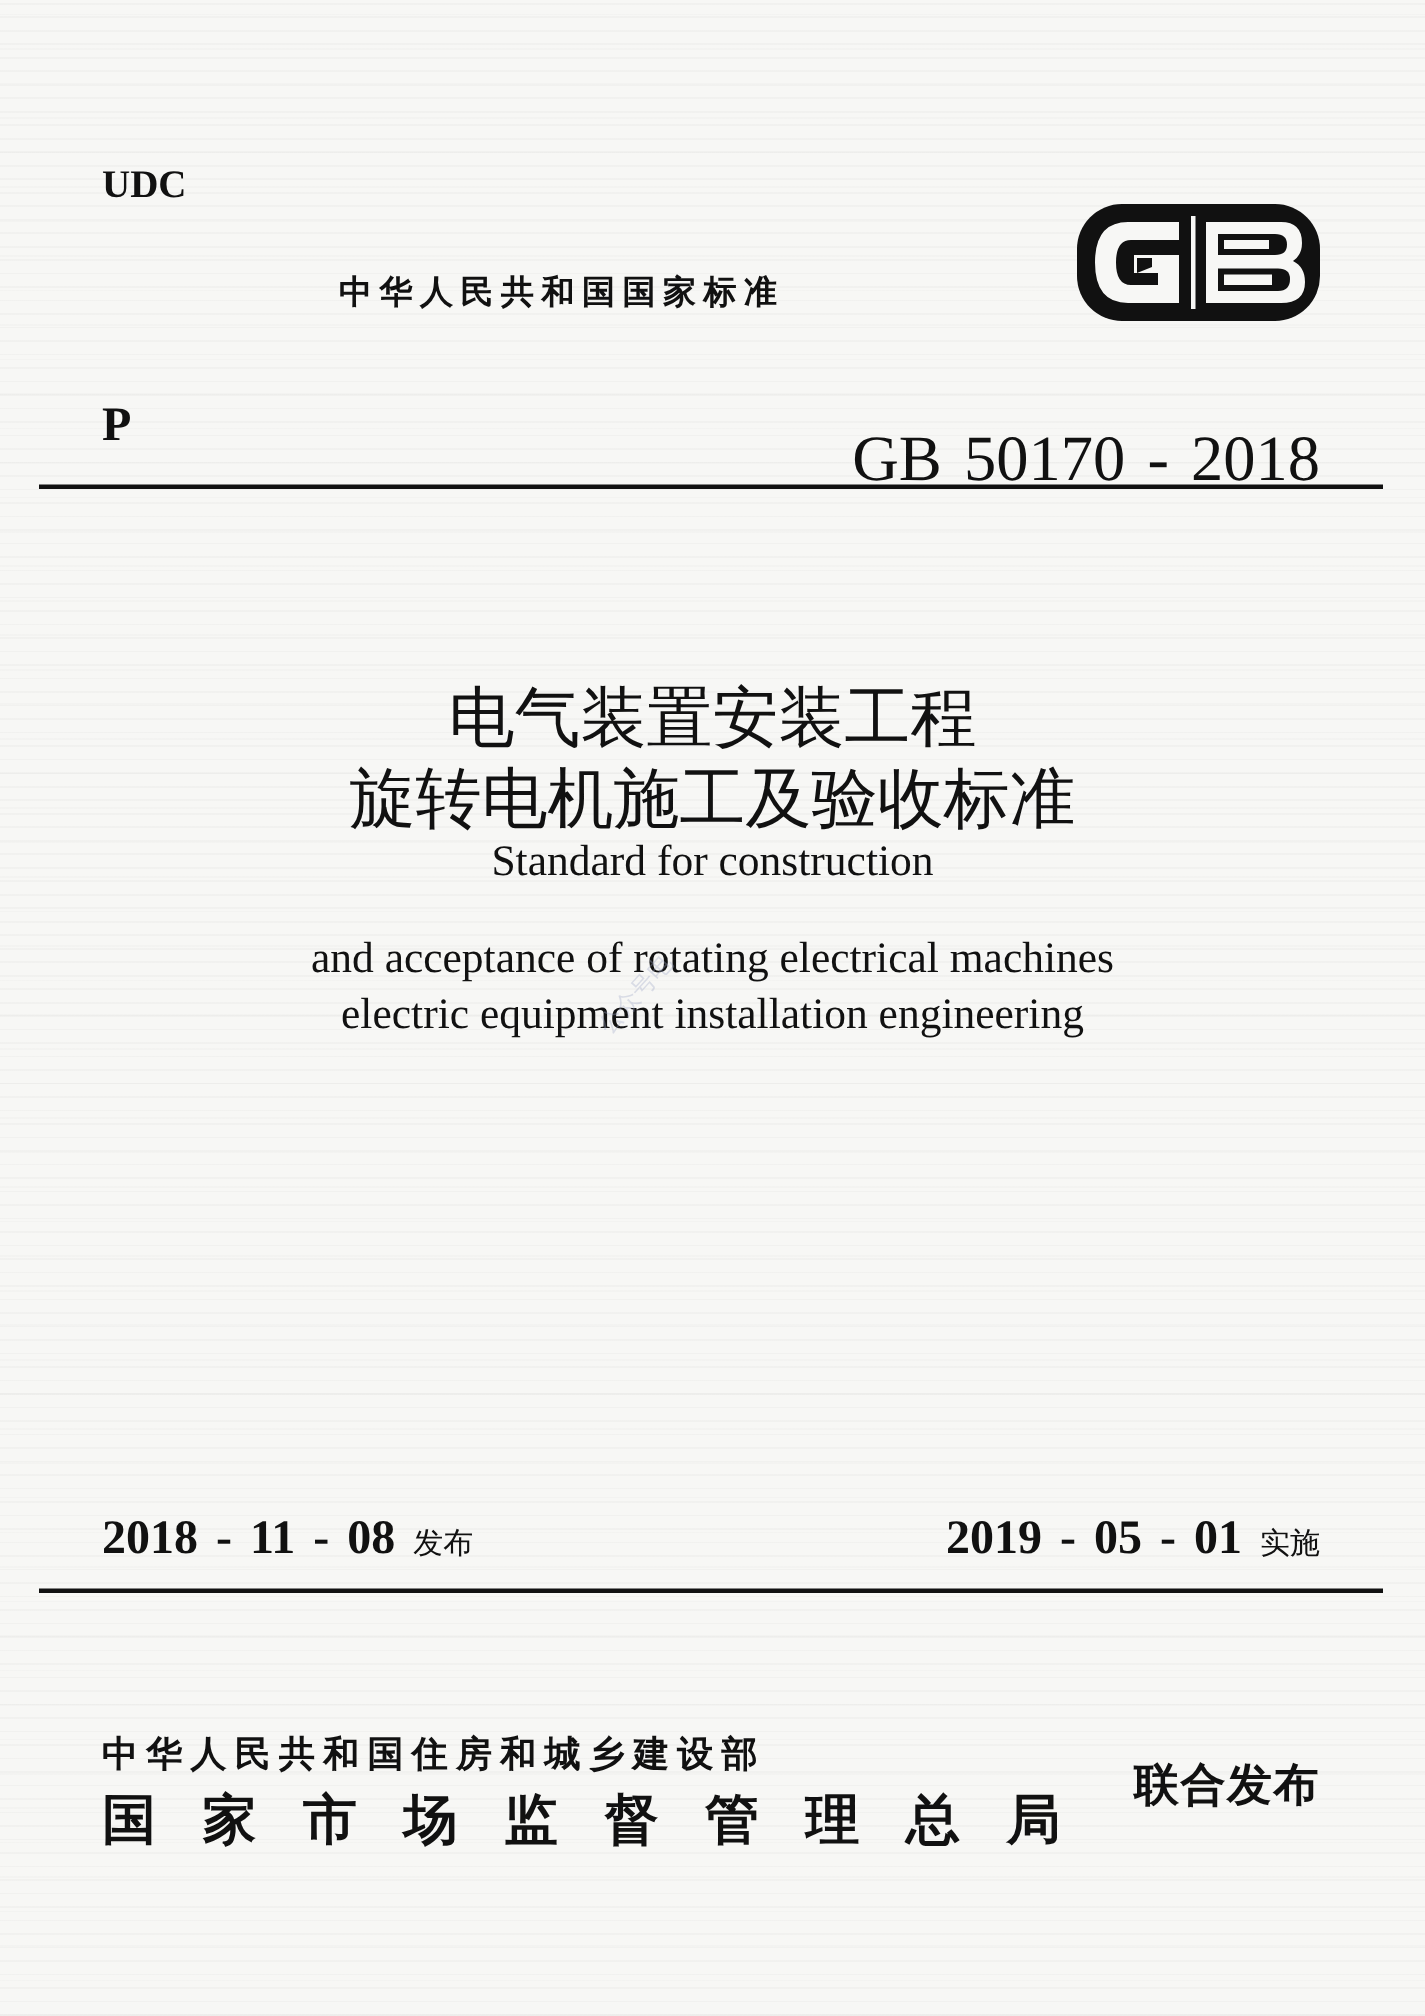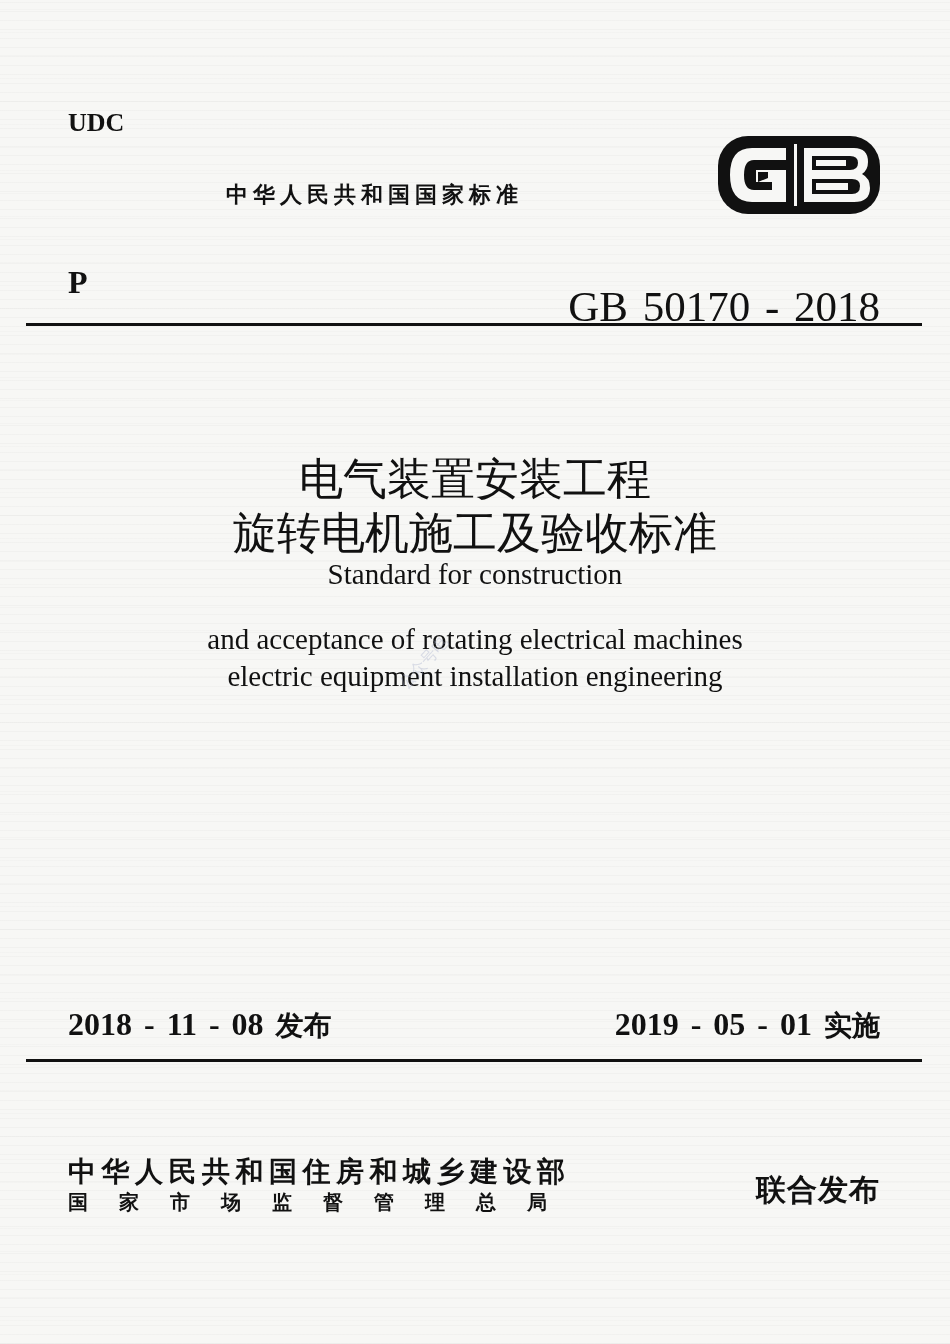--- a/index.html
+++ b/index.html
@@ -28,23 +28,23 @@
   .title-cn { left: 0; right: 0; text-align: center; font-family: "DejaVu Serif", serif; font-size: 44px; line-height: 54px; font-weight: normal; }
   .title-cn.l1 { top: 452px; }
   .title-cn.l2 { top: 506px; }
   .title-en { left: 0; right: 0; text-align: center; font-family: "Liberation Serif", serif; font-size: 29px; line-height: 37px; }
   .title-en.l1 { top: 556px; }
   .title-en.l2 { top: 621px; }
   .title-en.l3 { top: 658px; }
   .watermark { left: 395px; top: 680px; transform: rotate(-48deg); transform-origin: left top; color: rgba(160,170,200,0.35); font-family: "DejaVu Sans", sans-serif; font-size: 16px; white-space: nowrap; }
   .date-issue { left: 68px; top: 1006px; font-family: "Liberation Serif", serif; font-weight: bold; font-size: 32px; word-spacing: 4px; }
   .date-impl { right: 70px; top: 1006px; font-family: "Liberation Serif", serif; font-weight: bold; font-size: 32px; word-spacing: 4px; }
-  .cn-suffix { font-family: "DejaVu Sans", sans-serif; font-weight: bold; font-size: 28px; margin-left: 12px; }
-  .issuer1 { left: 68px; top: 1153px; font-family: "DejaVu Sans", sans-serif; font-weight: bold; font-size: 28px; letter-spacing: 5.5px; }
-  .issuer2 { left: 68px; top: 1189px; font-family: "DejaVu Sans", sans-serif; font-weight: bold; font-size: 20px; letter-spacing: 31px; }
+  .cn-suffix { font-family: "DejaVu Sans", sans-serif; font-weight: normal; font-size: 20px; margin-left: 12px; }
+  .issuer1 { left: 68px; top: 1153px; font-family: "DejaVu Sans", sans-serif; font-weight: bold; font-size: 24px; letter-spacing: 5.5px; }
+  .issuer2 { left: 68px; top: 1189px; font-family: "DejaVu Sans", sans-serif; font-weight: bold; font-size: 36px; letter-spacing: 31px; }
   .joint { right: 70px; top: 1170px; font-family: "DejaVu Sans", sans-serif; font-weight: bold; font-size: 30px; letter-spacing: 1px; margin-left: 14px; }
 </style>
 </head>
 <body>
 
 <div class="noise"></div>
 
 <div class="abs udc">UDC</div>
 
 <div class="abs national-std">中华人民共和国国家标准</div>

